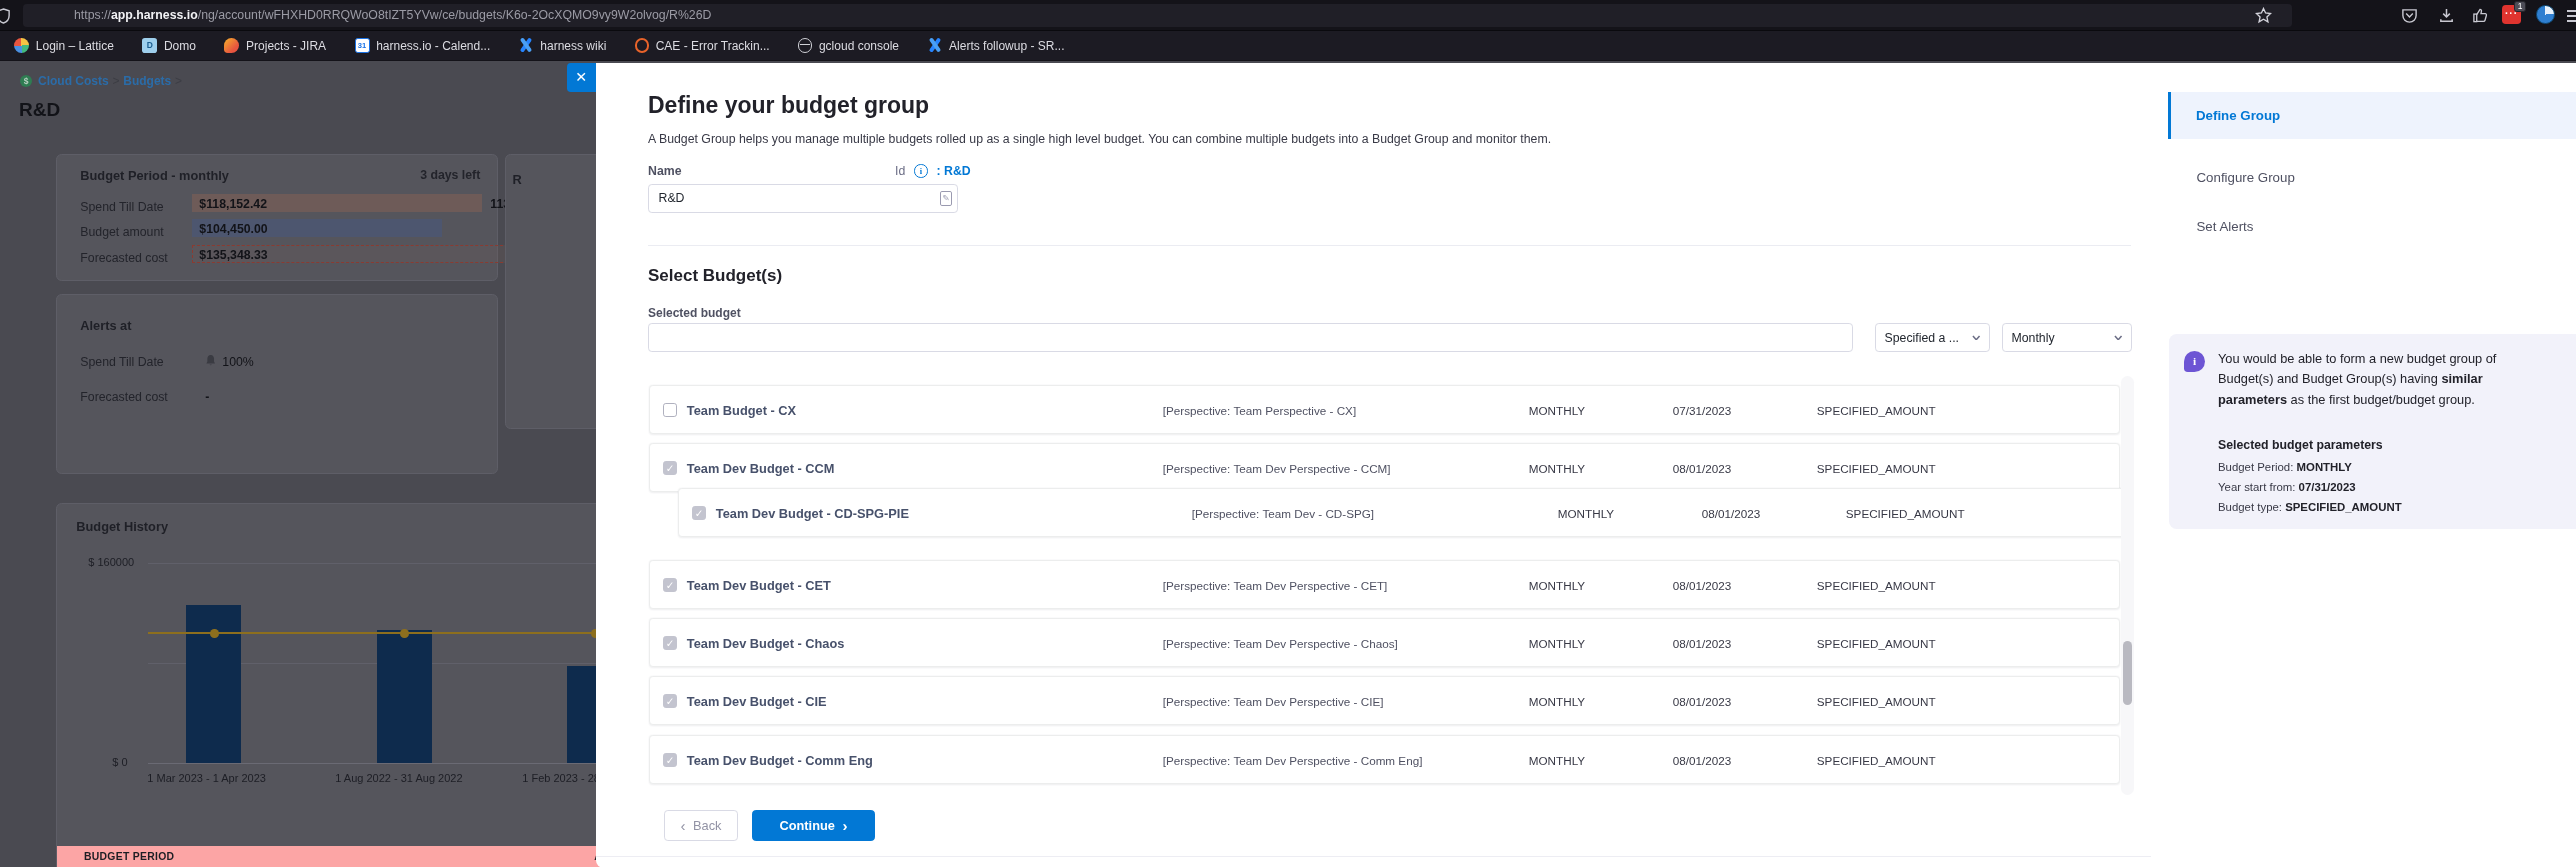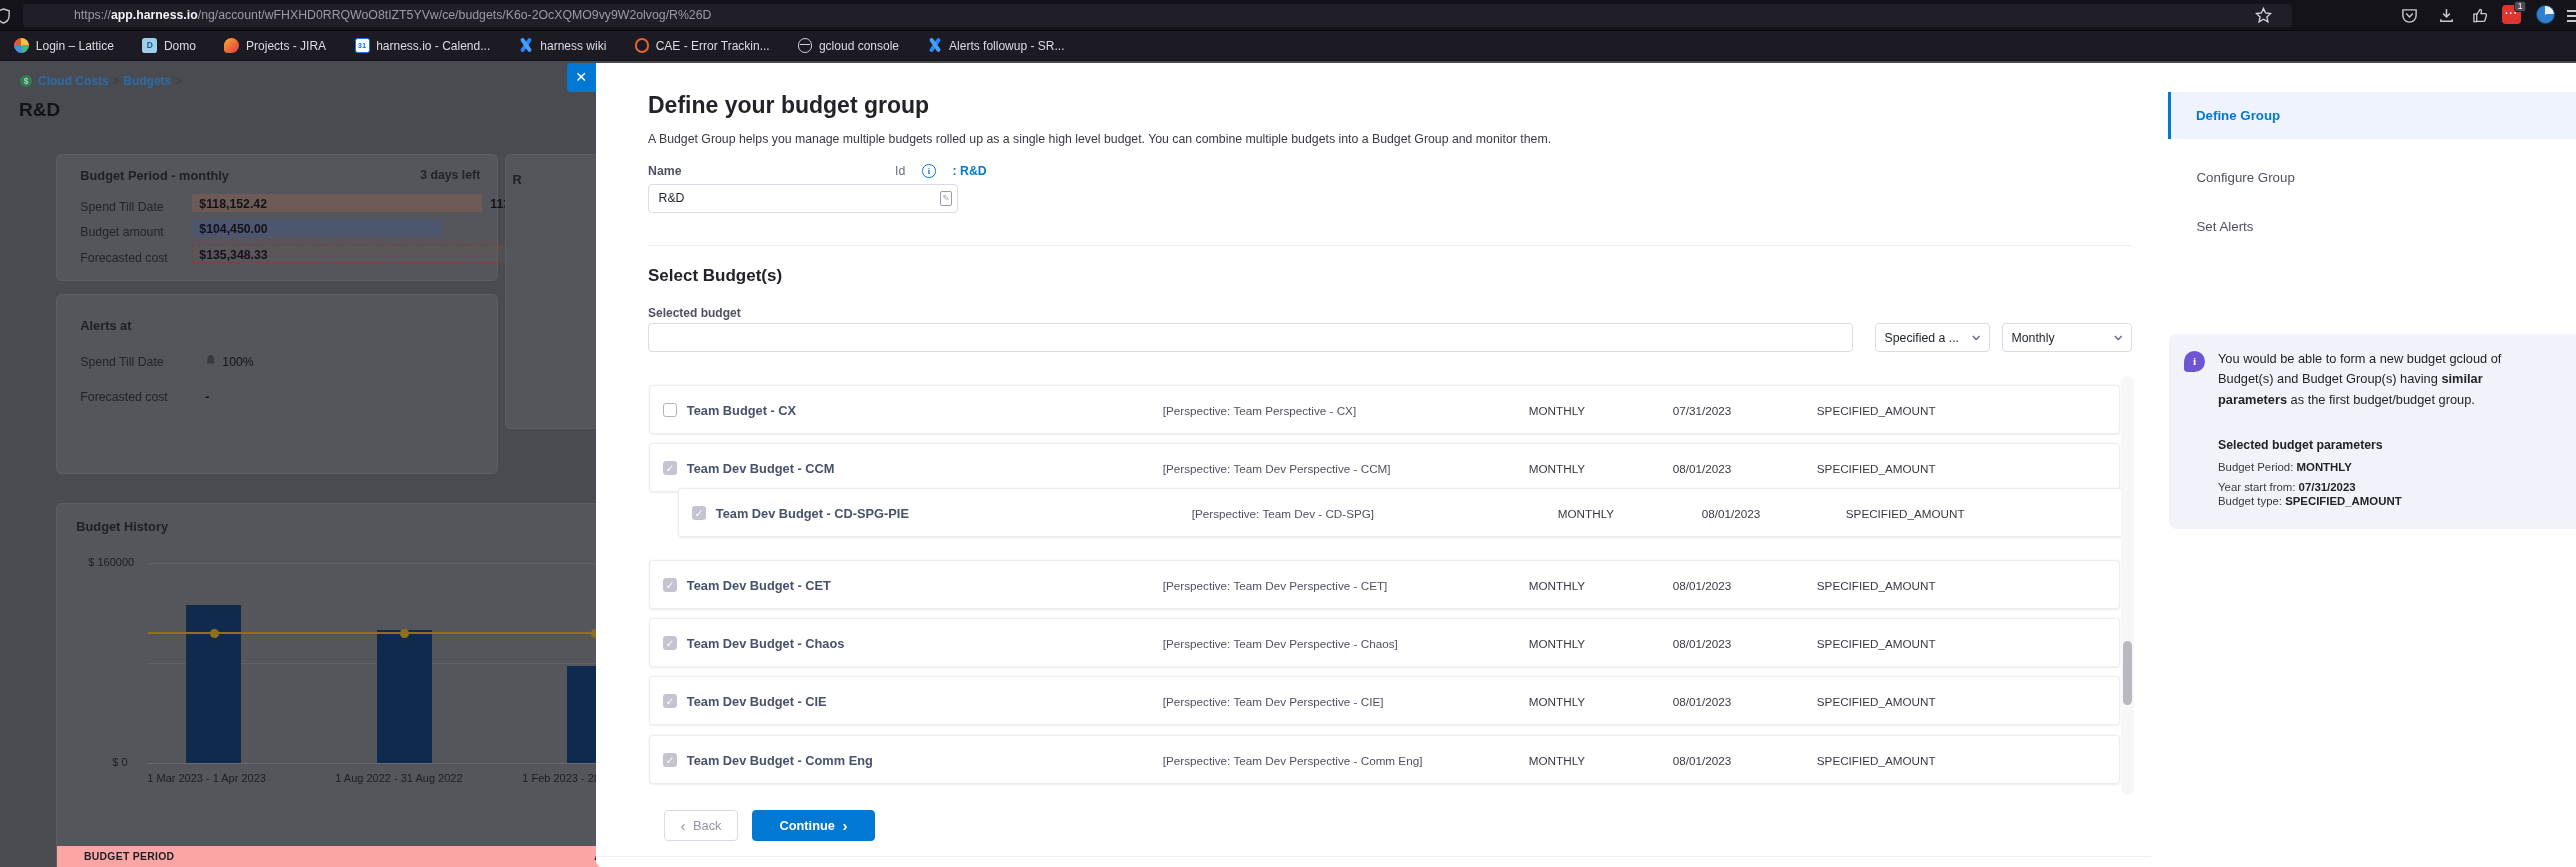--- a/index.html
+++ b/index.html
@@ -66,21 +66,21 @@
   .tbl-strip{position:absolute;left:0;bottom:0;width:100%;height:21px;background:#fca5a5;
     font-size:10.4px;font-weight:700;color:#1d1e24;letter-spacing:0.3px;}
 
   
   .modal-close{left:567px;top:63px;width:28.5px;height:28.5px;background:#0278d5;border:none;
     border-radius:3.8px 0 0 3.8px;color:#fff;font-size:14.2px;line-height:28.5px;text-align:center;cursor:pointer;padding:0;}
   .modal{left:596px;top:63px;width:1980px;height:805px;background:#fff;border-radius:0 0 0 7.6px;}
   .m-title{left:52px;top:28.5px;font-size:23px;font-weight:700;color:#22222a;}
   .m-desc{left:52px;top:69px;font-size:12.3px;color:#383946;}
   .f-label{font-size:12.3px;color:#4f5162;font-weight:600;}
-  .id-row{left:299px;top:101px;display:flex;align-items:center;gap:17px;font-size:12.3px;}
+  .id-row{left:299px;top:101px;display:flex;align-items:center;gap:9px;font-size:12.3px;}
   .id-lab{color:#6b6d85;}
   .info-i{width:13.3px;height:13.3px;border-radius:50%;border:1.4px solid #0278d5;color:#0278d5;
     font-size:8.5px;line-height:12.3px;text-align:center;font-weight:700;font-family:"Liberation Serif",serif;}
   .id-val{color:#0278d5;font-weight:600;}
   .txt-input{position:absolute;border:0.9px solid #d9dae5;border-radius:3.8px;background:#fff;
     font-family:"Liberation Sans",sans-serif;font-size:12.3px;color:#22272f;padding:0 9.5px;outline:none;}
   .edit-ic{left:344px;top:128px;width:12.3px;height:15px;border:0.9px solid #9a9ab0;border-radius:1.9px;
     color:#9a9ab0;font-size:8.5px;line-height:13.3px;text-align:center;}
   .m-divider{left:52px;top:182px;width:1483px;height:0.9px;background:#ebecf2;}
   .sec-title{left:52px;top:203px;font-size:17px;font-weight:700;color:#22222a;}
@@ -376,21 +376,21 @@
       </div>
     <div class="step" style="top:91px;">
         <span>Configure Group</span>
       </div>
     <div class="step" style="top:140px;">
         <span>Set Alerts</span>
       </div>
 
     <div class="abs info-panel">
       <div class="ip-icon">i</div>
-      <div class="ip-text"><span>You would be able to form a new budget gcloud of Budget(s) and Budget Group(s) having </span><b>similar parameters</b><span> as the first budget/budget group.</span></div>
+      <div class="ip-text"><span>You would be able to form a new budget group of Budget(s) and Budget Group(s) having </span><b>similar parameters</b><span> as the first budget/budget group.</span></div>
       <div class="ip-ptitle">Selected budget parameters</div>
       <div class="ip-param" style="top:127px;"><span>Budget Period: </span><b>MONTHLY</b></div>
       <div class="ip-param" style="top:147px;"><span>Year start from: </span><b>07/31/2023</b></div>
-      <div class="ip-param" style="top:161px;"><span>Budget type: </span><b>SPECIFIED_AMOUNT</b></div>
+      <div class="ip-param" style="top:167px;"><span>Budget type: </span><b>SPECIFIED_AMOUNT</b></div>
     </div>
   </div>
 </div>
 
 
 </body></html>

